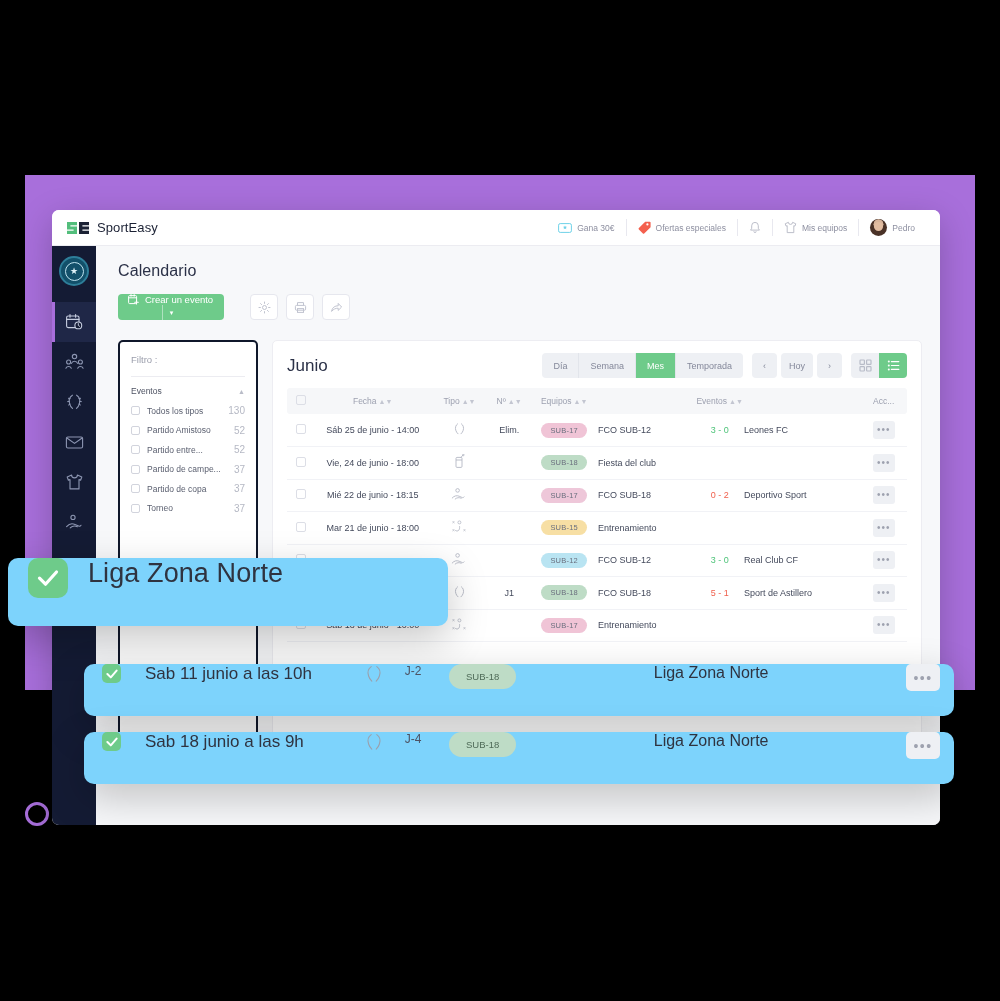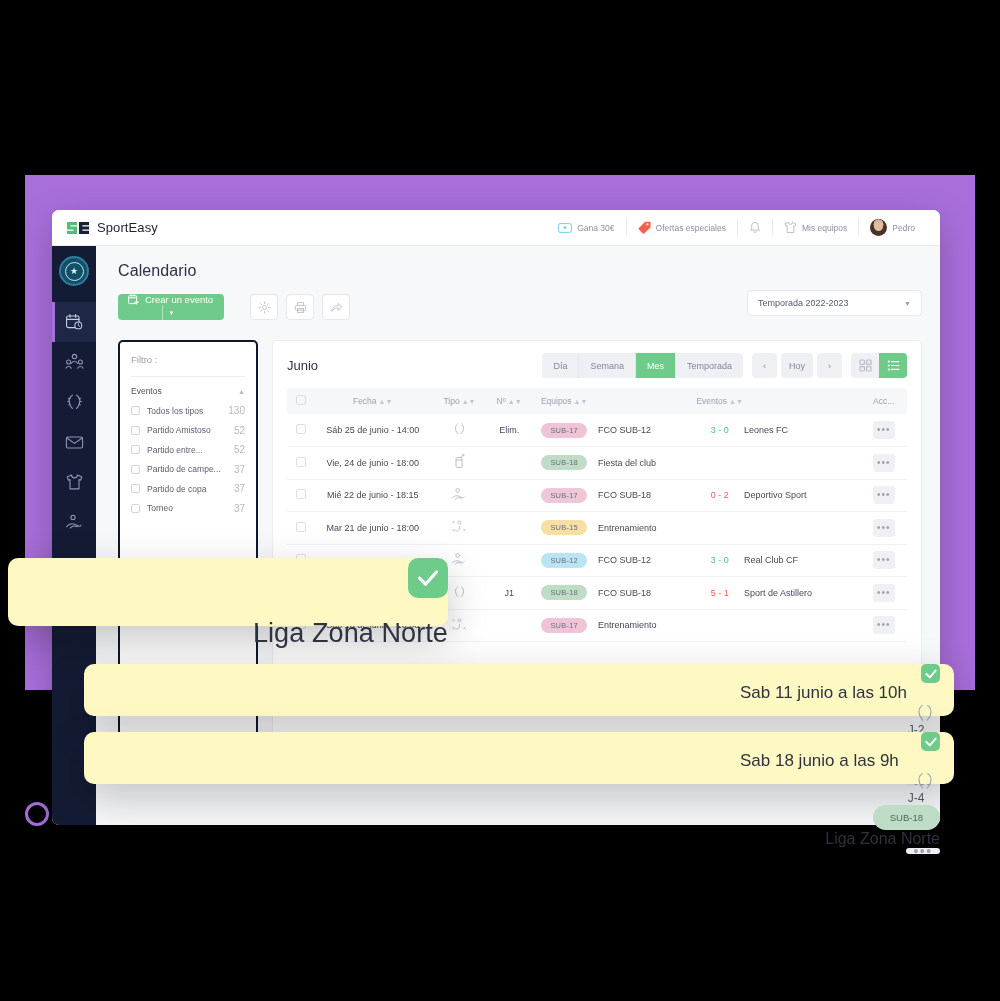--- a/index.html
+++ b/index.html
@@ -163,21 +163,21 @@
   .fcount { font-size: 10px; color: #b5b8c4; }
 
   
   #table-card {
     flex: 1; background: #fff; border: 1px solid #ededf2; border-radius: 5px;
     min-width: 0; height: 440px; overflow: hidden; display: flex; flex-direction: column;
   }
   #table-toolbar {
     display: flex; align-items: center; padding: 12px 14px 10px 14px;
   }
-  #month-label { font-size: 13px; color: #2b3147; }
+  #month-label { font-size: 17px; color: #2b3147; }
   .tb-spacer { flex: 1; }
   .seg-group {
     display: flex; background: #eef0f4; border-radius: 4px; overflow: hidden; height: 25px;
   }
   .seg {
     padding: 0 11px; display: flex; align-items: center;
     font-size: 9px; color: #84889a; border-right: 1px solid #e2e5eb;
   }
   .seg:last-child { border-right: none; }
   .seg.active { background: #6ecb8a; color: #fff; }
@@ -227,23 +227,23 @@
   .score-loss { color: #f0604d; }
   .dots-btn {
     display: inline-flex; align-items: center; justify-content: center;
     width: 22px; height: 18px; background: #eef0f4; border-radius: 3px;
     color: #9ea2af; font-size: 10px; letter-spacing: 1px; line-height: 6px;
   }
   .type-ico { color: #b4b8c4; display:inline-flex; align-items:center; justify-content:center; }
 
   
   .float-card {
-    position: absolute; background: #fef9c3; border-radius: 10px;
+    position: absolute; background: #7dd3fc; border-radius: 10px;
     box-shadow: 0 14px 40px rgba(0,0,0,0.22);
-    display: flex; align-items: flex-end; flex-direction: column;
+    display: flex; align-items: flex-start;
   }
   #overlay-big {
     left: 8px; top: 558px; width: 440px; height: 68px;
     padding-left: 20px; gap: 20px;
   }
   .big-check {
     width: 40px; height: 40px; border-radius: 10px; background: #6ecb8a;
     display: flex; align-items: center; justify-content: center; flex: 0 0 40px;
   }
   #overlay-big .big-text {
@@ -413,24 +413,20 @@
             </svg>
           </div>
           <div class="icon-btn">
             <svg width="13" height="13" viewBox="0 0 13 13">
               <path d="M1.6 10.4c.6-4 3.4-5.6 6.6-5.6V2.4l3.4 3.6-3.4 3.4V7.2c-2.6 0-4.6.8-6.6 3.2z" fill="none" stroke="#c1c4d0" stroke-width="1" stroke-linejoin="round"></path>
             </svg>
           </div>
         </div>
       </div>
 
-      <div id="season-select">
-        <span>Temporada 2022-2023</span>
-        <span style="font-size:7px;color:#9ba0af;">▼</span>
-      </div>
 
       <div id="lower">
 
         <div id="filter-card">
           <div id="filter-label">Filtro :</div>
           <div class="filter-divider"></div>
           <div class="filter-group-head">
             <span>Eventos</span>
             <span style="font-size:7px;color:#b9bcc8;">▲</span>
           </div>

